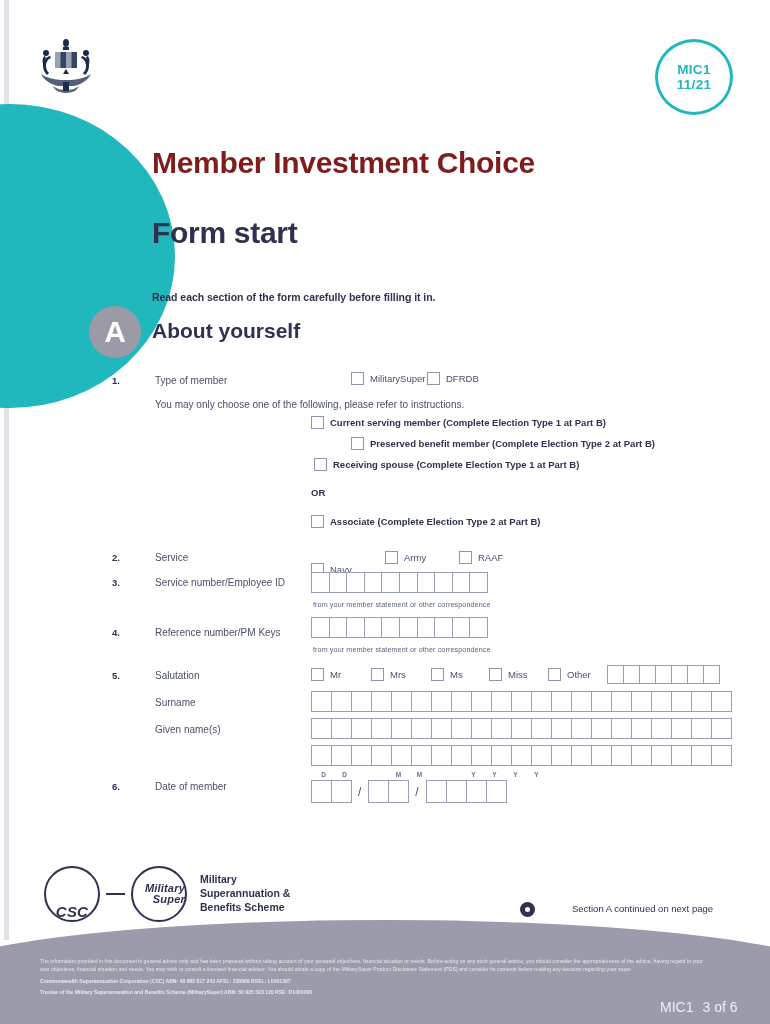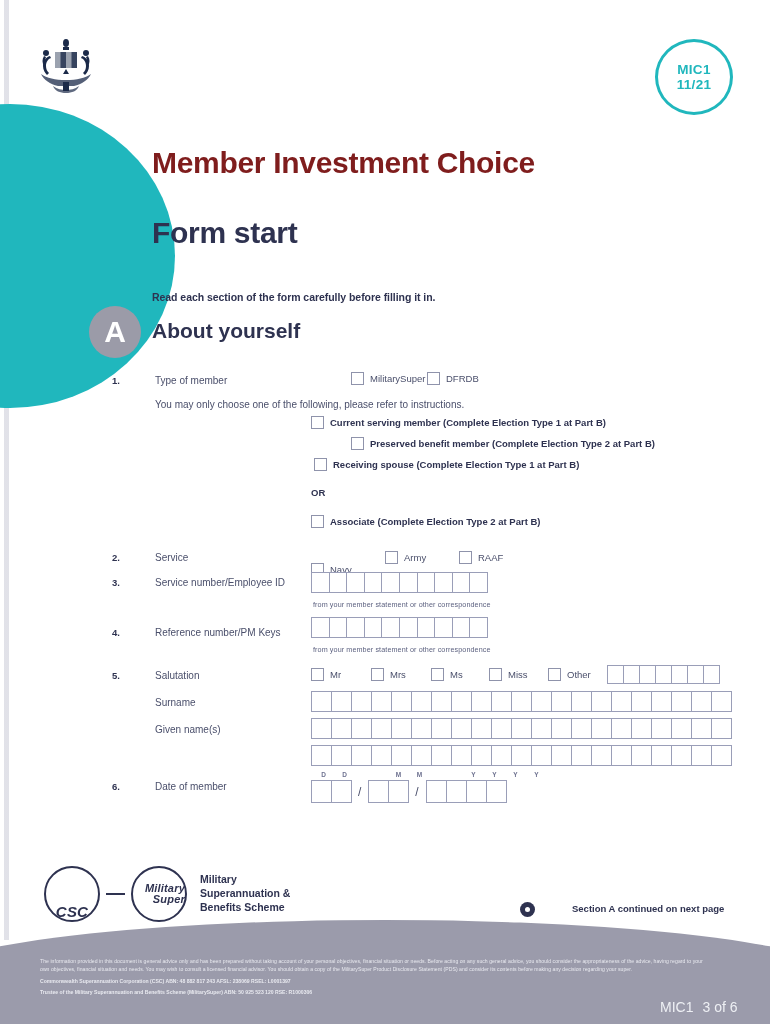--- a/index.html
+++ b/index.html
@@ -99,21 +99,21 @@
   }
   .logo-dash{width:19px;height:2px;background:#2e3250;margin:0 6px;}
   .logo-ring.ms{flex-direction:column;line-height:1.03;font-size:11px;}
   .foot-text{margin-left:13px;font-size:10.5px;font-weight:bold;color:#2e3250;line-height:1.32;}
 
   .cont-icon{
     position:absolute;left:520px;top:902px;width:15px;height:15px;border-radius:50%;
     background:#2e3250;display:flex;align-items:center;justify-content:center;
   }
   .cont-icon i{display:block;width:5px;height:5px;border-radius:50%;background:#fff;}
-  .cont-text{position:absolute;left:572px;top:903px;font-size:9.5px;font-weight:bold;color:#2e3250;}
+  .cont-text{position:absolute;left:572px;top:903px;font-size:9.5px;font-weight:normal;color:#2e3250;}
 
   .disclaimer{position:absolute;left:40px;top:957px;width:672px;color:#e9eaf0;}
   .disclaimer .p{font-size:5.1px;line-height:1.62;letter-spacing:.05px;}
   .disclaimer .b{font-size:5.1px;line-height:1.62;font-weight:bold;margin-top:3px;}
   .pagenum{position:absolute;left:660px;top:999px;font-size:14px;color:#eef0f4;}
   .pagenum b{font-weight:normal;margin-right:9px;}
 </style>
 </head>
 <body>
 

